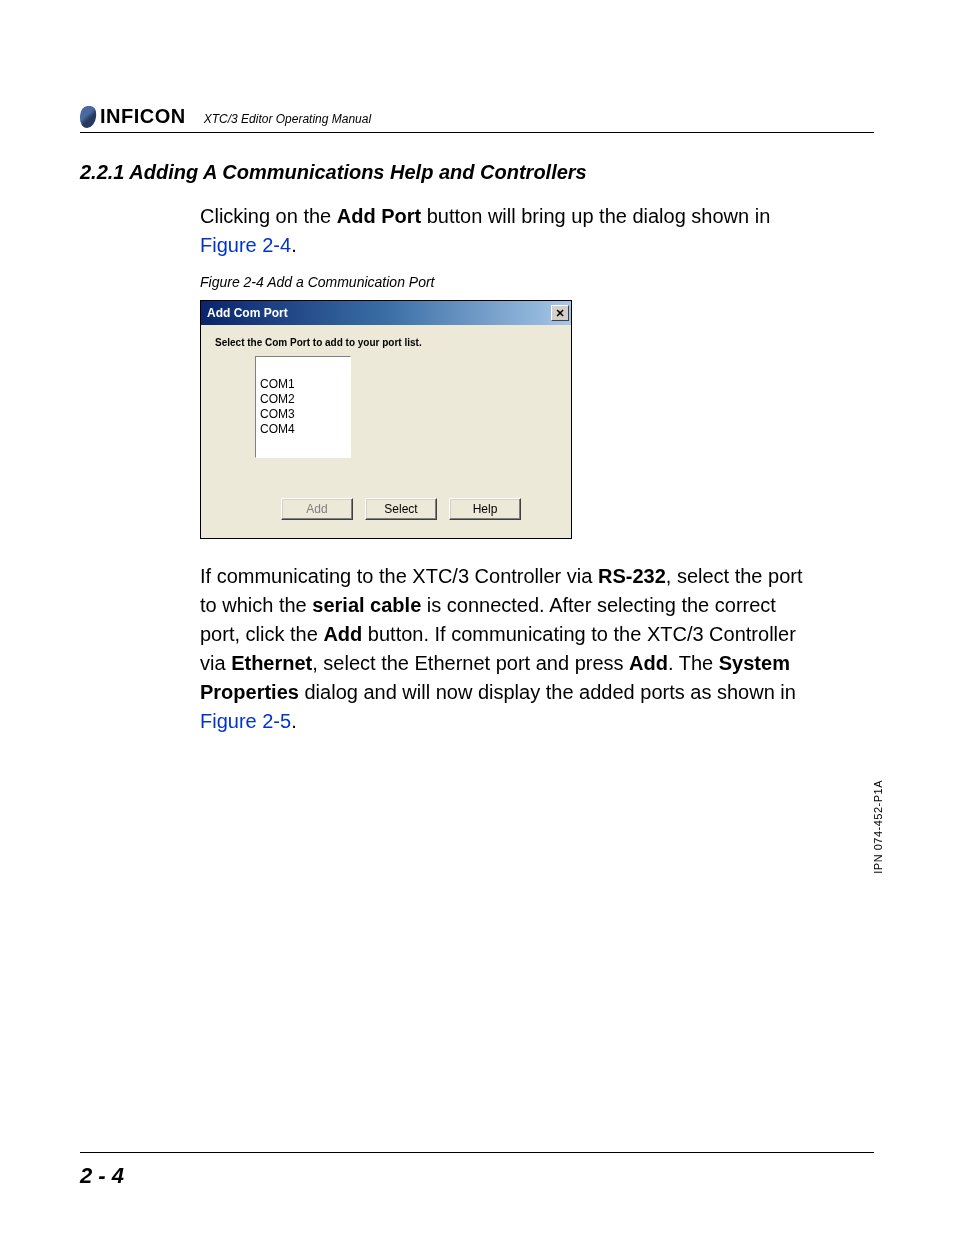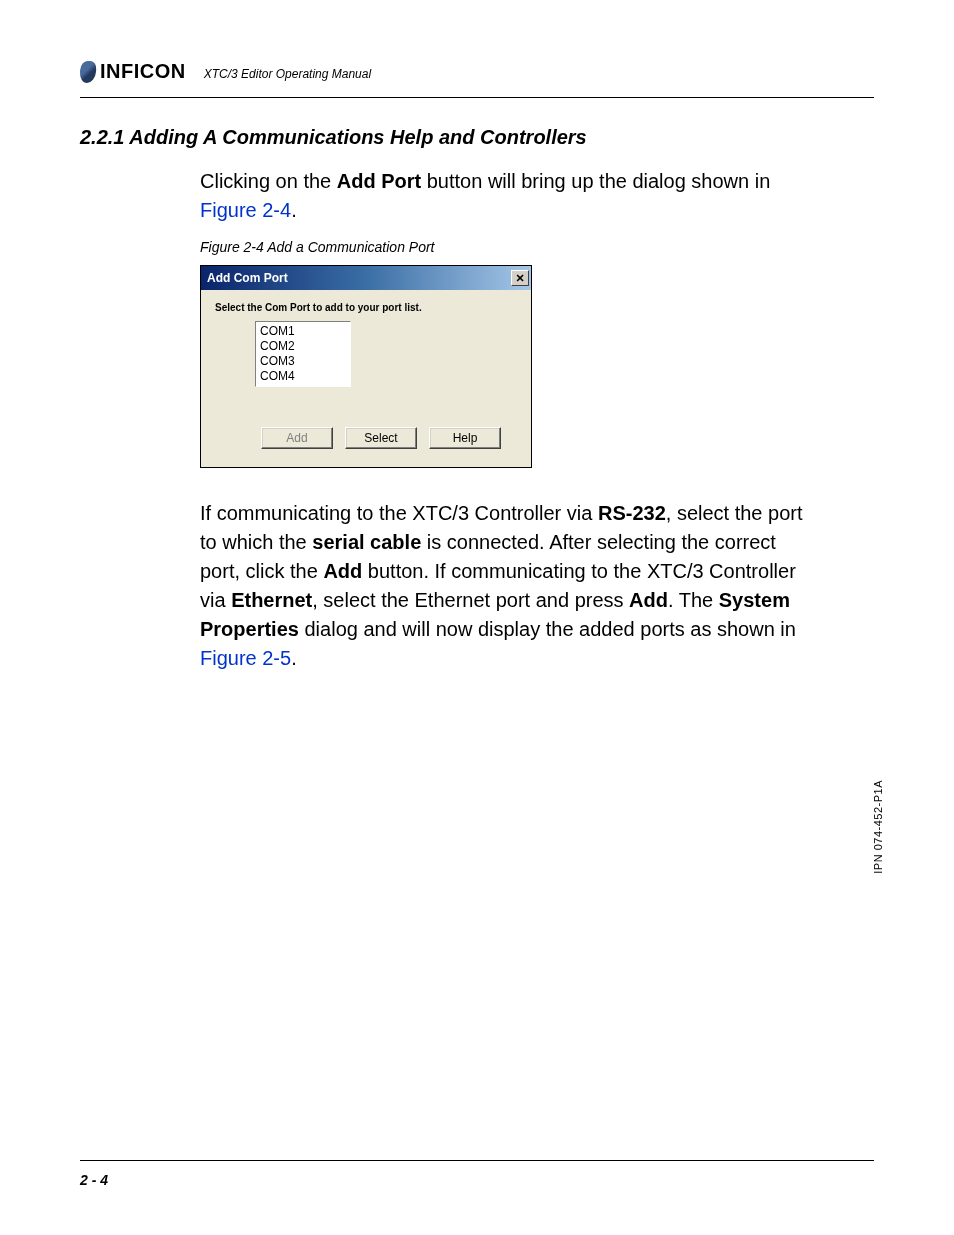--- a/index.html
+++ b/index.html
@@ -13,22 +13,23 @@
   }
   .page {
     padding: 60px 80px 40px 80px;
     height: 100%;
     position: relative;
   }
   .header-row {
     display: flex;
     align-items: flex-end;
     border-bottom: 1.5px solid #000;
-    padding-bottom: 14px;
+    padding-bottom: 4px;
     margin-bottom: 28px;
+    margin-top: 45px;
   }
   .logo {
     display: flex;
     align-items: center;
     gap: 4px;
   }
   .logo-mark {
     width: 16px;
     height: 22px;
     background: linear-gradient(135deg, #4a6a9e 40%, #23395d 60%);
@@ -62,24 +63,24 @@
     margin-bottom: 14px;
   }
   .body-text b { font-weight: bold; }
   .fig-link { color: #0033cc; }
   .figure-caption {
     font-style: italic;
     font-size: 14px;
     margin-bottom: 10px;
   }
   .dialog {
-    width: 332px;
+    width: 372px;
     border: 1px solid #000;
     background: #ece9d8;
-    margin-bottom: 31px;
+    margin-bottom: 23px;
     font-family: Tahoma, Arial, sans-serif;
   }
   .titlebar {
     height: 24px;
     background: linear-gradient(to right, #0a246a 0%, #3a6ea5 50%, #a6c7e8 100%);
     color: #fff;
     display: flex;
     align-items: center;
     justify-content: space-between;
     padding: 0 2px 0 6px;
@@ -119,21 +120,21 @@
   .port-col {
     width: 96px;
     font-size: 12px;
     line-height: 1.25;
   }
   .port-col.left {
     border: 1px solid #808080;
     border-right-color: #fff;
     border-bottom-color: #fff;
     background: #fff;
-    padding: 2px 4px;
+    padding: 20px 4px;
   }
   .btn-row {
     display: flex;
     gap: 12px;
     justify-content: center;
     margin-left: 30px;
   }
   .win-btn {
     width: 72px;
     height: 22px;
@@ -161,21 +162,21 @@
     position: absolute;
     bottom: 46px;
     left: 80px;
     right: 80px;
     border-top: 1.5px solid #000;
     padding-top: 10px;
   }
   .page-num {
     font-style: italic;
     font-weight: bold;
-    font-size: 14px;
+    font-size: 22px;
   }
 </style>
 </head>
 <body>
 
 <div class="page">
 
   <div class="header-row">
     <div class="logo">
       <div class="logo-mark"></div>

